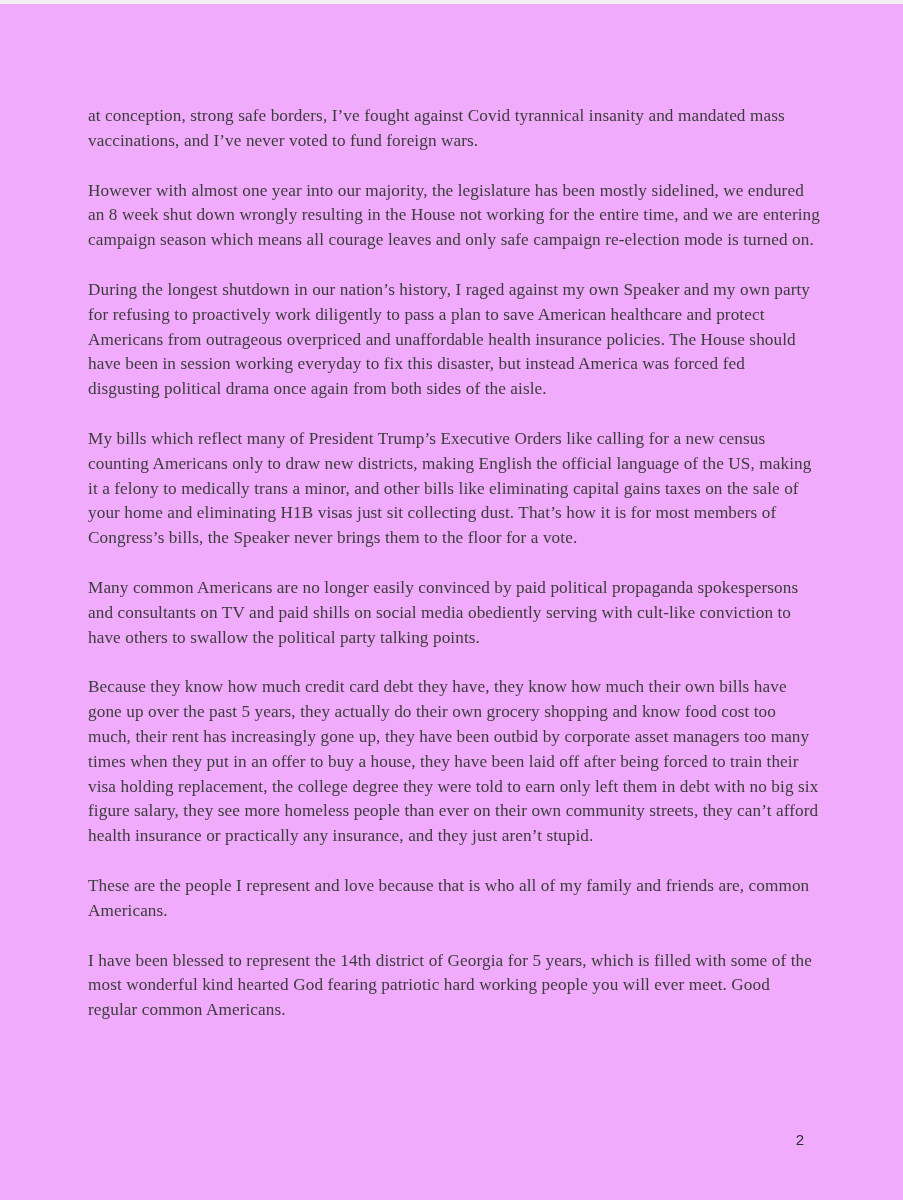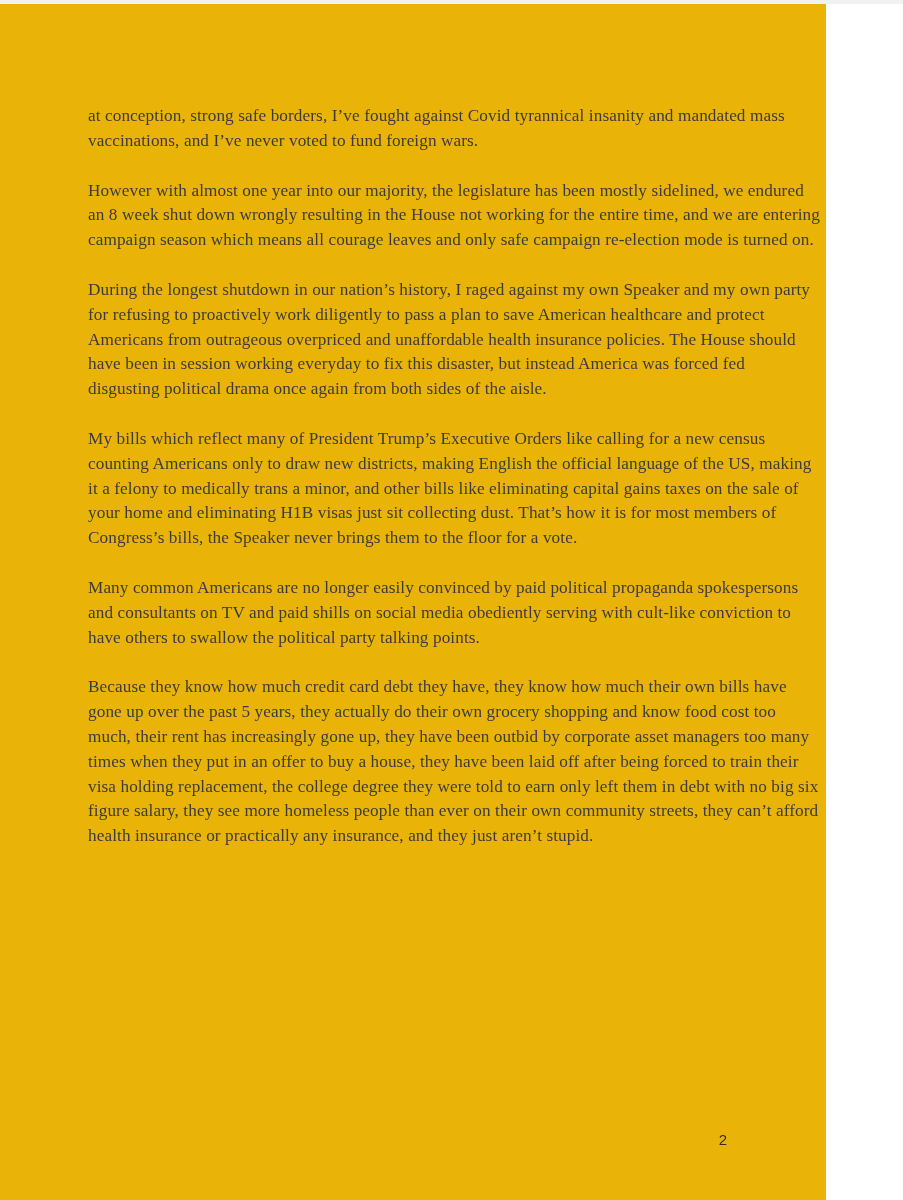--- a/index.html
+++ b/index.html
@@ -14,23 +14,23 @@
   .scan-edge-top {
     position: absolute;
     top: 0; left: 0;
     width: 903px;
     height: 4px;
     background: #f1f1f2;
   }
 
   .page {
     position: relative;
-    width: 826px;
+    width: 903px;
     height: 1200px;
-    background: #eab308;
+    background: #f0abfc;
     font-family: "Liberation Serif", "DejaVu Serif", serif;
     color: #3c3c3c;
   }
 
   .content {
     position: absolute;
     top: 104px;
     left: 88px;
     width: 732px;
   }
@@ -60,16 +60,18 @@
 <div class="page">
   <div class="scan-edge-top"></div>
 
   <div class="content">
     <p>at conception, strong safe borders, I’ve fought against Covid tyrannical insanity and mandated mass vaccinations, and I’ve never voted to fund foreign wars.</p>
     <p>However with almost one year into our majority, the legislature has been mostly sidelined, we endured an 8 week shut down wrongly resulting in the House not working for the entire time, and we are entering campaign season which means all courage leaves and only safe campaign re-election mode is turned on.</p>
     <p>During the longest shutdown in our nation’s history, I raged against my own Speaker and my own party for refusing to proactively work diligently to pass a plan to save American healthcare and protect Americans from outrageous overpriced and unaffordable health insurance policies. The House should have been in session working everyday to fix this disaster, but instead America was forced fed disgusting political drama once again from both sides of the aisle.</p>
     <p>My bills which reflect many of President Trump’s Executive Orders like calling for a new census counting Americans only to draw new districts, making English the official language of the US, making it a felony to medically trans a minor, and other bills like eliminating capital gains taxes on the sale of your home and eliminating H1B visas just sit collecting dust. That’s how it is for most members of Congress’s bills, the Speaker never brings them to the floor for a vote.</p>
     <p>Many common Americans are no longer easily convinced by paid political propaganda spokespersons and consultants on TV and paid shills on social media obediently serving with cult-like conviction to have others to swallow the political party talking points.</p>
     <p>Because they know how much credit card debt they have, they know how much their own bills have gone up over the past 5 years, they actually do their own grocery shopping and know food cost too much, their rent has increasingly gone up, they have been outbid by corporate asset managers too many times when they put in an offer to buy a house, they have been laid off after being forced to train their visa holding replacement, the college degree they were told to earn only left them in debt with no big six figure salary, they see more homeless people than ever on their own community streets, they can’t afford health insurance or practically any insurance, and they just aren’t stupid.</p>
+    <p>These are the people I represent and love because that is who all of my family and friends are, common Americans.</p>
+    <p>I have been blessed to represent the 14th district of Georgia for 5 years, which is filled with some of the most wonderful kind hearted God fearing patriotic hard working people you will ever meet. Good regular common Americans.</p>
   </div>
 
   <div class="page-number">2</div>
 </div>
 
 </body></html>

